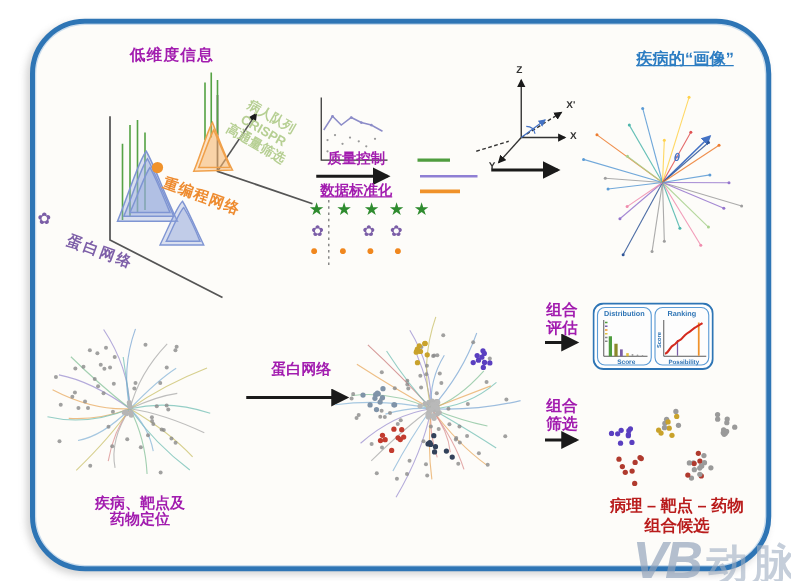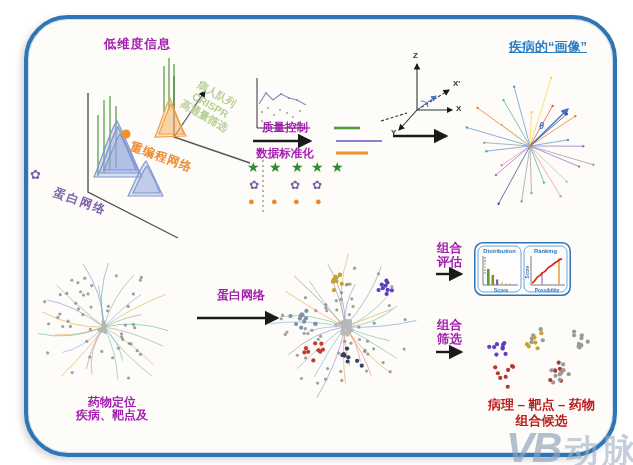--- a/index.html
+++ b/index.html
@@ -512,35 +512,35 @@
   <div class="lbl rot" style="left:133px;top:140px;font-size:12px;color:#ee8b2f;letter-spacing:1px;transform:rotate(20deg);">重编程网络</div>
 
   <div class="lbl rot ctr" style="left:188px;top:70px;width:74px;font-size:10.5px;color:#b6cf93;transform:rotate(30deg);line-height:1.2;">
     <div>病人队列</div>
     <div>CRISPR</div>
     <div>高通量筛选</div>
   </div>
 
   <div class="lbl ctr" style="left:253px;top:121px;width:64px;font-size:11.5px;">质量控制</div>
 
-  <div class="lbl ctr" style="left:248px;top:147px;width:74px;font-size:11.5px;">数据标准化</div>
+  <div class="lbl ctr" style="left:248px;top:147px;width:74px;font-size:11.5px;text-decoration:underline;">数据标准化</div>
 
 
   <span class="abs" style="left:413px;top:51px;font-size:8px;font-weight:bold;color:#333;">Z</span>
   <span class="abs" style="left:456px;top:104px;font-size:8px;font-weight:bold;color:#333;">X</span>
   <span class="abs" style="left:453px;top:79px;font-size:8px;font-weight:bold;color:#333;">X'</span>
   <span class="abs" style="left:391px;top:128px;font-size:8px;font-weight:bold;color:#333;">Y</span>
 
   <div class="lbl ctr" style="left:489px;top:40px;width:118px;font-size:13px;color:#2d7dc2;text-decoration:underline;">疾病的“画像”</div>
 
   <span class="abs" style="left:539px;top:121px;font-size:9px;font-weight:bold;font-style:italic;color:#4472c4;">θ</span>
 
   <div class="lbl ctr" style="left:58px;top:396px;width:108px;font-size:12px;">
+    <div>疾病、靶点及</div>
     <div>药物定位</div>
-    <div>疾病、靶点及</div>
   </div>
 
   <div class="lbl ctr" style="left:204px;top:289px;width:74px;font-size:12px;">蛋白网络</div>
 
   <div class="lbl" style="left:437px;top:241px;font-size:12.5px;line-height:1.12;">
     <div>组合</div>
     <div>评估</div>
   </div>
 
   <div class="lbl" style="left:437px;top:318px;font-size:12.5px;line-height:1.12;">

